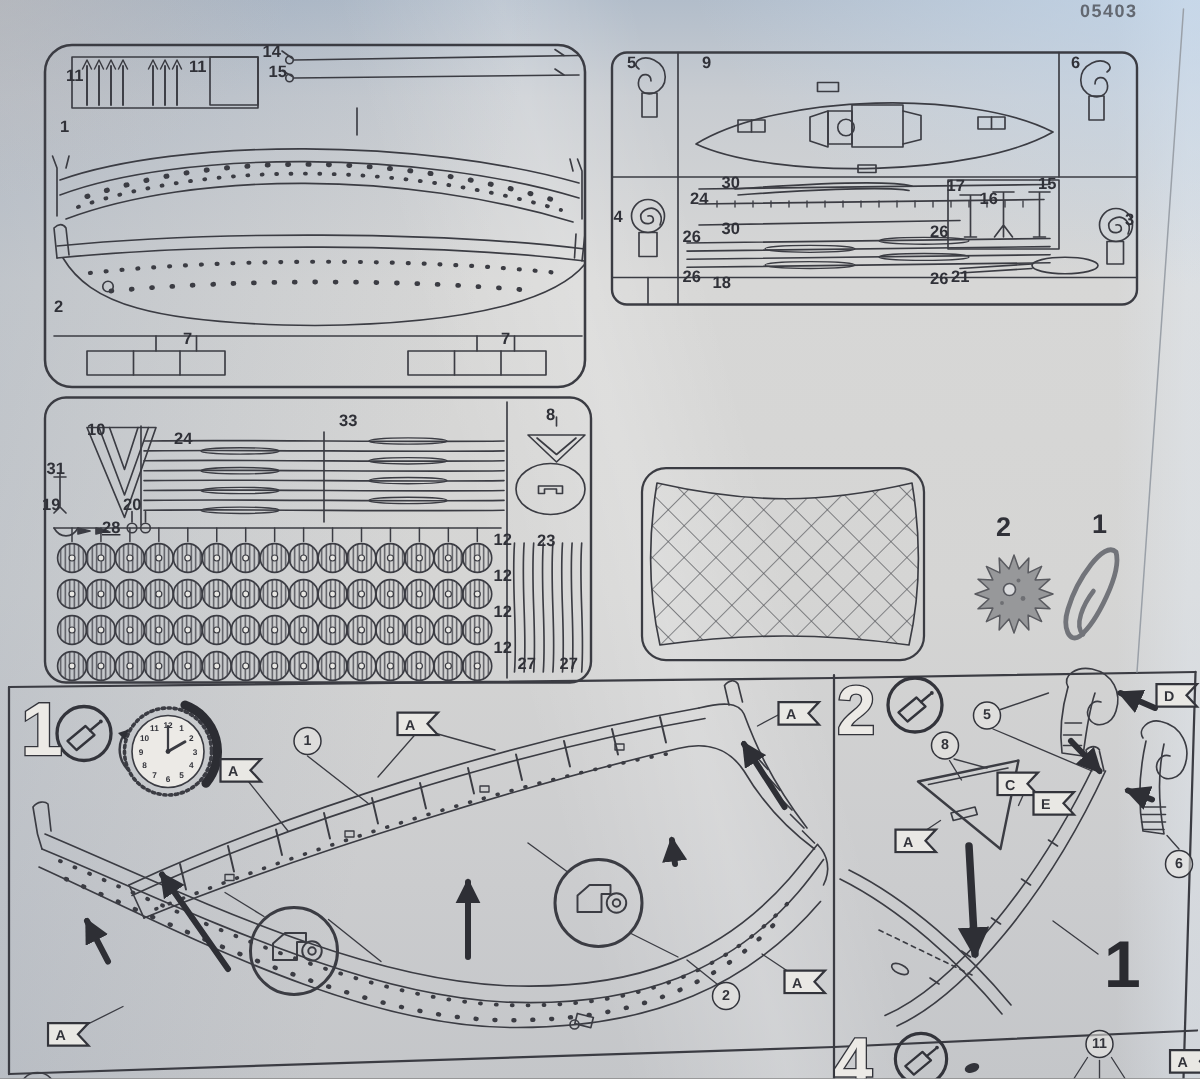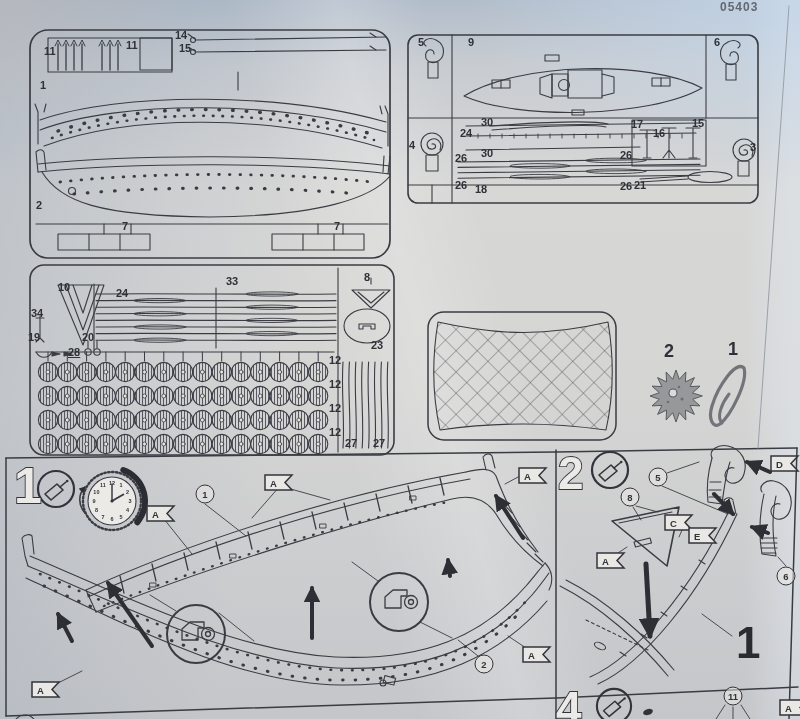--- a/index.html
+++ b/index.html
@@ -616,28 +616,28 @@
       <span class="plabel" style="left: 620px; top: 150px;">26</span>
       <span class="plabel" style="left: 455px; top: 180px;">26</span>
       <span class="plabel" style="left: 620px; top: 181px;">26</span>
       <span class="plabel" style="left: 631px; top: 119px;">17</span>
       <span class="plabel" style="left: 653px; top: 128px;">16</span>
       <span class="plabel" style="left: 692px; top: 118px;">15</span>
       <span class="plabel" style="left: 750px; top: 142px;">3</span>
       <span class="plabel" style="left: 634px; top: 180px;">21</span>
       <span class="plabel" style="left: 436px; top: 184px; margin-left: 39px;">18</span>
       <span class="plabel" style="left: 58px; top: 282px;">10</span>
-      <span class="plabel" style="left: 31px; top: 308px;">34</span>
+      <span class="plabel" style="left: 31px; top: 308px;">31</span>
       <span class="plabel" style="left: 28px; top: 332px;">19</span>
       <span class="plabel" style="left: 68px; top: 347px; text-decoration: underline;">28</span>
       <span class="plabel" style="left: 82px; top: 332px;">20</span>
       <span class="plabel" style="left: 116px; top: 288px;">24</span>
       <span class="plabel" style="left: 226px; top: 276px;">33</span>
       <span class="plabel" style="left: 364px; top: 272px;">8</span>
-      <span class="plabel" style="left: 358px; top: 340px; margin-left: 13px;">23</span>
+      <span class="plabel" style="left: 358px; top: 356px;">23</span>
       <span class="plabel" style="left: 329px; top: 355px;">12</span>
       <span class="plabel" style="left: 329px; top: 379px;">12</span>
       <span class="plabel" style="left: 329px; top: 403px;">12</span>
       <span class="plabel" style="left: 329px; top: 427px;">12</span>
       <span class="plabel" style="left: 345px; top: 438px;">27</span>
       <span class="plabel" style="left: 373px; top: 438px;">27</span>
       <span class="plabel" style="left: 664px; top: 342px; font-size: 18px;">2</span>
       <span class="plabel" style="left: 728px; top: 340px; font-size: 18px;">1</span>
     </div>
 <div id="flags">

